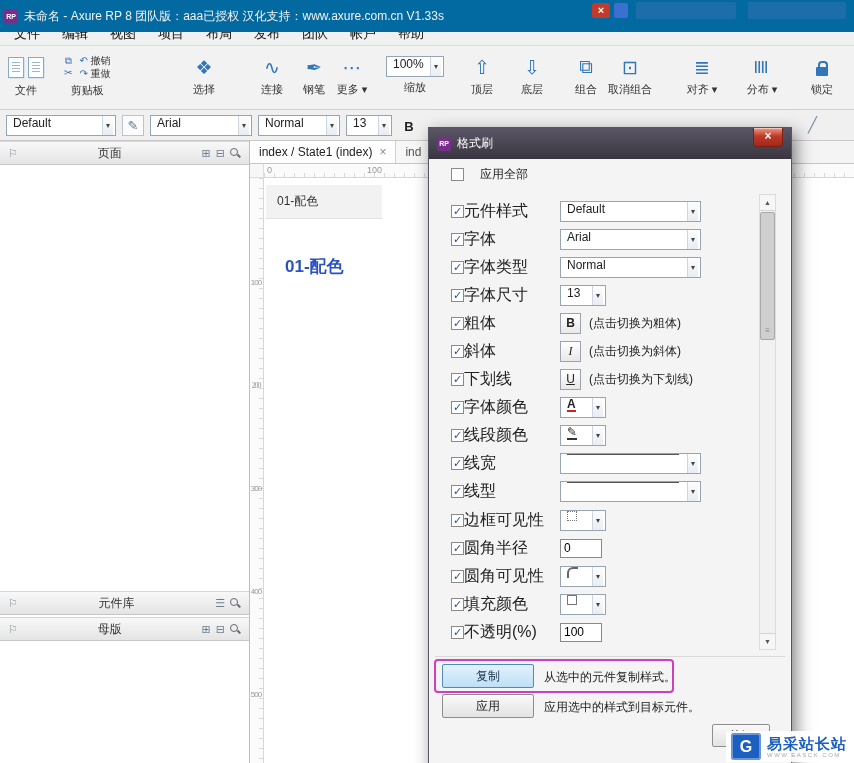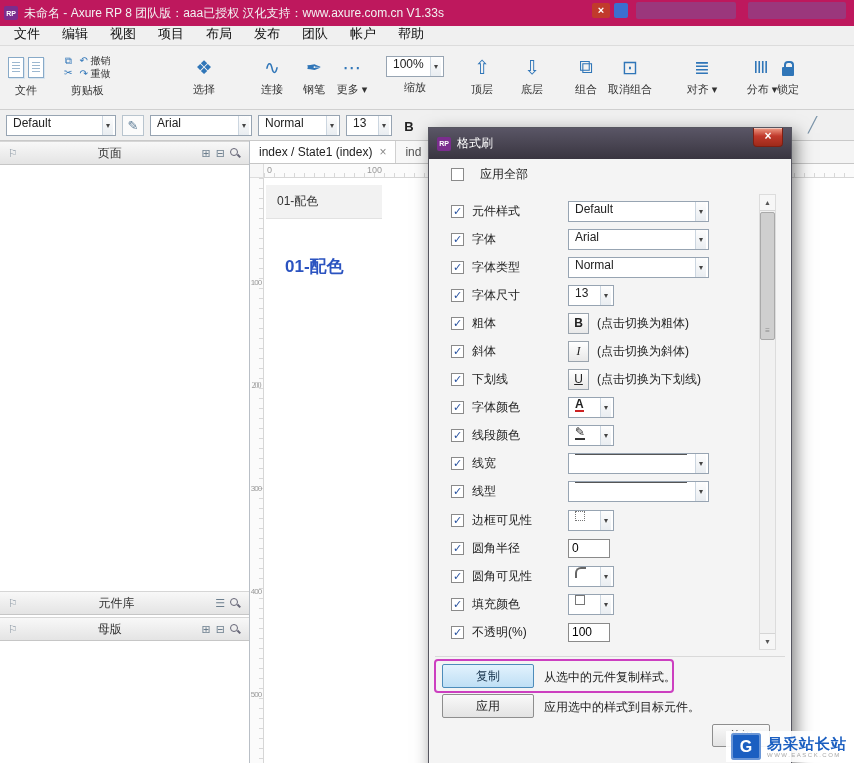--- a/index.html
+++ b/index.html
@@ -1,20 +1,20 @@
 <!DOCTYPE html>
 <html><head>
 <meta charset="utf-8">
 <style>
   *{box-sizing:border-box;margin:0;padding:0}
   html,body{width:854px;height:763px;overflow:hidden;background:#fff;
     font-family:"Liberation Sans","DejaVu Sans",sans-serif;position:relative}
 
   
-  .titlebar{position:absolute;left:0;top:0;width:854px;height:26px;background:#be185d;
+  .titlebar{position:absolute;left:0;top:0;width:854px;height:32px;background:#0369a1;
     display:flex;align-items:center;padding:0 4px;color:#f2f2f2;font-size:12px;z-index:5}
   .rp-ico{width:14px;height:14px;background:#7b2d8e;border-radius:2px;color:#fff;
     font-size:7px;font-weight:bold;display:inline-flex;align-items:center;justify-content:center;margin-right:6px;flex:0 0 auto}
   .tb-title{white-space:nowrap}
   .tb-close{position:absolute;left:592px;top:3px;width:18px;height:15px;background:#c13a2c;
     border-radius:2px;color:#fff;font-size:11px;line-height:14px;text-align:center;font-weight:bold}
   .tb-bluebox{position:absolute;left:614px;top:3px;width:14px;height:15px;background:#3b6fd0;border-radius:2px}
   .bgwin{position:absolute;top:2px;height:17px;background:rgba(80,120,190,.32);border-radius:2px}
   .bgwin.one{left:636px;width:100px}
   .bgwin.two{left:748px;width:98px}
@@ -108,21 +108,21 @@
     border:1px solid #565660;box-shadow:inset 0 0 0 1px rgba(255,255,255,.4),4px 6px 16px rgba(0,0,0,.5);z-index:50}
   .dlg-title{height:31px;background:linear-gradient(#5a5666,#393540);display:flex;align-items:center;
     padding:0 8px;color:#fff;font-size:12px;position:relative}
   .dlg-close{position:absolute;right:8px;top:0;width:30px;height:19px;
     background:linear-gradient(#ef9c86,#c0392b 45%,#9e2a1a);border:1px solid #7e1f12;border-top:none;
     border-radius:0 0 4px 4px;color:#fff;text-align:center;line-height:17px;font-size:12px;font-weight:bold;
     box-shadow:inset 0 1px 0 rgba(255,255,255,.45)}
   .dlg-applyall{position:absolute;left:22px;top:38px;display:flex;align-items:center;gap:16px;font-size:12px;color:#222}
   .fp-rows{position:absolute;left:22px;top:69px;width:300px}
   .fp-row{display:flex;align-items:center;height:28.1px}
-  .fp-lb{font-size:12px;color:#222;width:96px;margin-left:8px;flex:0 0 auto}
+  .fp-lb{font-size:16px;color:#222;width:96px;flex:0 0 auto}
   .fp-ct{display:flex;align-items:center}
   .lbtn{display:inline-block;width:21px;height:21px;border:1px solid#9aa4ae;background:linear-gradient(#fff,#e8e8e8);
     text-align:center;line-height:19px;font-size:12px;margin-right:8px;color:#222}
   .lbtn.b{font-weight:bold}
   .lbtn.i{font-style:italic;font-family:"Liberation Serif","DejaVu Serif",serif}
   .lbtn.u{text-decoration:underline}
   .hint{font-size:12px;color:#222;white-space:nowrap}
   .aface{font-weight:bold;font-size:12px;border-bottom:2px solid #cc2222;line-height:12px}
   .penface{font-size:12px;border-bottom:2px solid #333;line-height:12px}
   .line-sample{display:inline-block;width:112px;height:0;border-top:1px solid #555}
@@ -244,21 +244,21 @@
       <span class="tb-label">取消组合</span>
     </div>
     <div class="tb-item" style="left: 678px;">
       <span class="tb-ico">≣</span>
       <span class="tb-label">对齐 ▾</span>
     </div>
     <div class="tb-item" style="left: 738px;">
       <span class="tb-ico rot90">≣</span>
       <span class="tb-label">分布 ▾</span>
     </div>
-    <div class="tb-item" style="left: 764px; text-align: right;">
+    <div class="tb-item" style="left: 798px; text-align: right;">
       <span class="tb-ico">
         <span class="lock-ico"></span>
       </span>
       <span class="tb-label">锁定</span>
     </div>
   </div>
 
 <div class="fmtbar">
   <span class="sel" style="width:110px">
     <span class="sel-val">Default</span>

